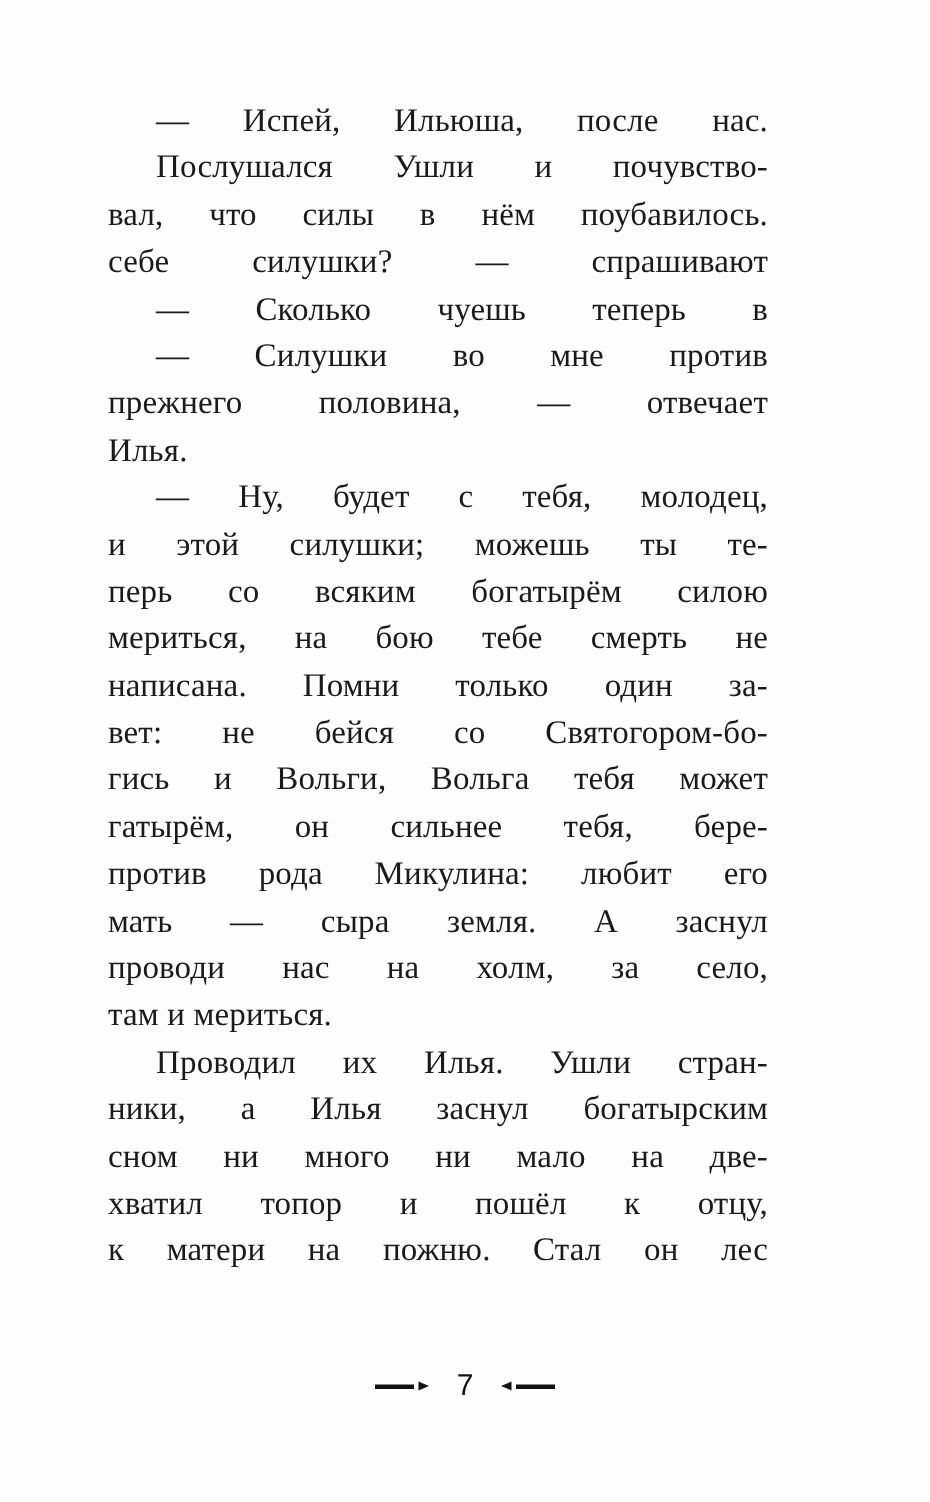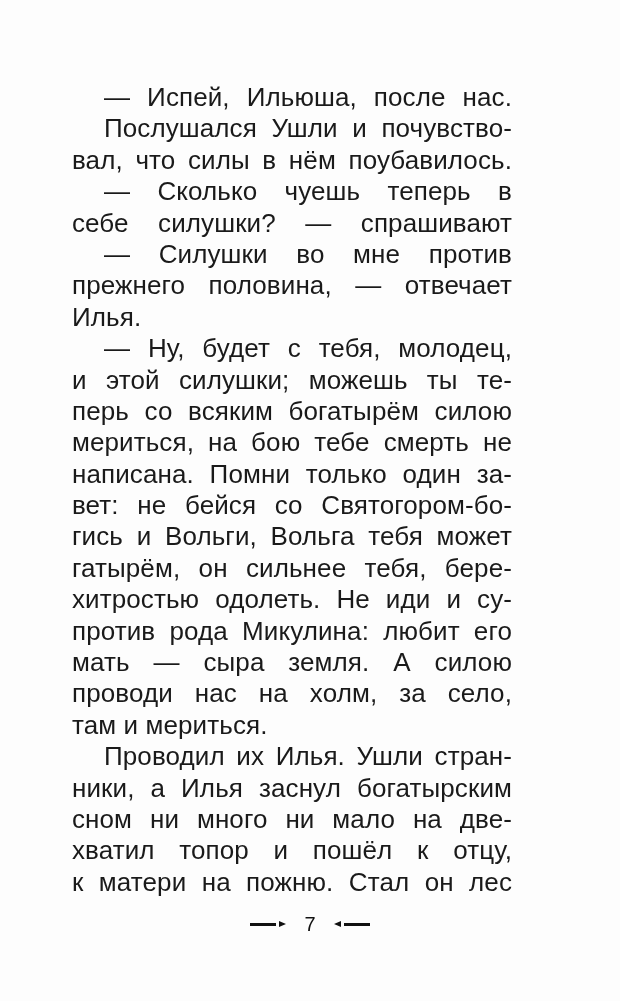--- a/index.html
+++ b/index.html
@@ -16,24 +16,24 @@
     }
     .page {
       position: absolute;
       left: 0; top: 0;
       width: 620px; height: 1001px;
       background: #fdfdfd;
     }
     .text-block {
       position: absolute;
       left: 72px;
-      top: 82px;
+      top: 64px;
       width: 440px;
-      font-family: Liberation Sans, sans-serif;
-      font-size: 26px;
+      font-family: Liberation Serif, serif;
+      font-size: 22px;
       line-height: 31.4px;
       letter-spacing: 0.1px;
     }
     .line {
       display: block;
       white-space: nowrap;
       text-align: justify;
       text-align-last: justify;
       height: 31.4px;
     }
@@ -85,36 +85,35 @@
     }
   </style>
 </head>
 <body>
 
 <div class="page">
   <div class="text-block" id="text-block">
       <span class="line indent">— Испей, Ильюша, после нас.</span>
       <span class="line indent">Послушался Ушли и почувство-</span>
       <span class="line">вал, что силы в нём поубавилось.</span>
+      <span class="line">себе силушки? — спрашивают</span>
       <span class="line indent">— Сколько чуешь теперь в</span>
-      <span class="line">себе силушки? — спрашивают</span>
       <span class="line indent">— Силушки во мне против</span>
       <span class="line">прежнего половина, — отвечает</span>
       <span class="line last">Илья.</span>
       <span class="line indent">— Ну, будет с тебя, молодец,</span>
       <span class="line">и этой силушки; можешь ты те-</span>
       <span class="line">перь со всяким богатырём силою</span>
       <span class="line">мериться, на бою тебе смерть не</span>
       <span class="line">написана. Помни только один за-</span>
       <span class="line">вет: не бейся со Святогором-бо-</span>
       <span class="line">гись и Вольги, Вольга тебя может</span>
       <span class="line">гатырём, он сильнее тебя, бере-</span>
-      <span class="line">хитростью одолеть. Не иди и су-</span>
       <span class="line">против рода Микулина: любит его</span>
-      <span class="line">мать — сыра земля. А силою</span>
+      <span class="line">мать — сыра земля. А заснул</span>
       <span class="line">проводи нас на холм, за село,</span>
       <span class="line last">там и мериться.</span>
       <span class="line indent">Проводил их Илья. Ушли стран-</span>
       <span class="line">ники, а Илья заснул богатырским</span>
       <span class="line">сном ни много ни мало на две-</span>
       <span class="line">хватил топор и пошёл к отцу,</span>
       <span class="line">к матери на пожню. Стал он лес</span>
     </div>
 
   <div class="footer">

